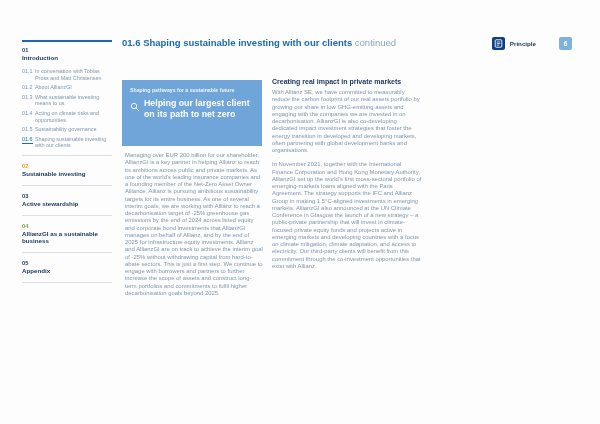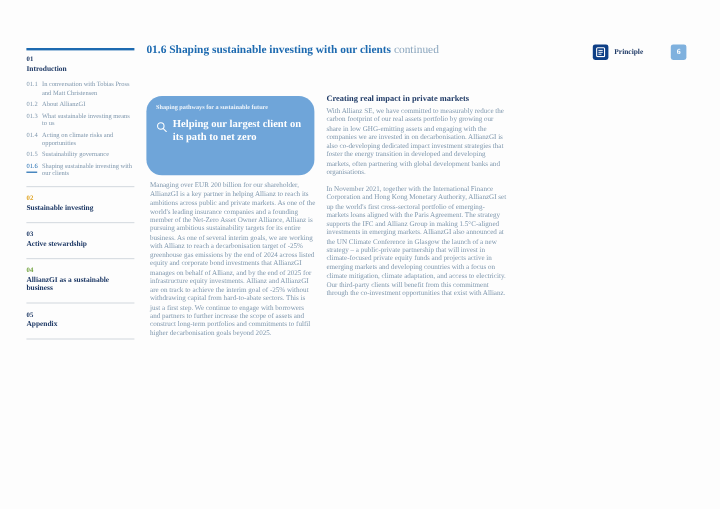--- a/index.html
+++ b/index.html
@@ -1,19 +1,19 @@
 <!DOCTYPE html>
 <html><head>
 <meta charset="utf-8">
 <style>
   * { margin:0; padding:0; box-sizing:border-box; }
   html,body { background:#fdfdfd; }
   .page {
     position:relative; width:600px; height:424px; background:#fdfdfd;
-    font-family:Liberation Serif, serif; overflow:hidden;
+    font-family:Liberation Sans, sans-serif; overflow:hidden;
   }
 
   
   .sidebar { position:absolute; left:22px; top:40px; width:90px; }
   .sidebar-toprule { height:2px; background:#1d6ab0; margin-bottom:4px; }
   .sec-num { font-size:5.6px; font-weight:bold; letter-spacing:.2px; }
   .sec-title { font-size:6.2px; font-weight:bold; color:#1f3a66; margin-top:1px; }
   .toc-list { margin-top:5px; }
   .toc-item { display:flex; font-size:5.4px; color:#7f97ad; line-height:6.6px; margin-bottom:3px; cursor:pointer; }
   .toc-item .toc-num { flex:0 0 13px; }
@@ -27,21 +27,21 @@
   .header-title b { font-weight:bold; }
   .header-title .cont { font-weight:normal; color:#8aa5bd; }
 
   .badges { position:absolute; right:28px; top:37px; display:flex; align-items:center; gap:5px; }
   .badge-ico { width:13px; height:13px; background:#0e3f86; border-radius:2px; display:flex; align-items:center; justify-content:center; }
   .badge-label { font-size:6.2px; font-weight:bold; color:#1f3a66; margin-right:18px; }
   .badge-page { width:13px; height:13px; background:#7fb1de; border-radius:2px; color:#fff; font-size:6.5px; font-weight:bold; display:flex; align-items:center; justify-content:center; }
 
   
   .callout { position:absolute; left:122px; top:80px; width:140px; height:66px;
-             background:#6fa5d9; border-radius:13px; padding:7px 8px; color:#fff; }
+             background:#6fa5d9; border-radius:0; padding:7px 8px; color:#fff; }
   .callout-eyebrow { font-size:5.2px; font-weight:bold; color:rgba(255,255,255,.88); margin-bottom:5px; }
   .callout-titlerow { display:flex; gap:4px; }
   .callout-title { font-size:8.8px; font-weight:bold; line-height:10.5px; }
 
   
   .col1 { position:absolute; left:125px; top:152px; width:138px;
           font-size:5.9px; line-height:7.25px; color:#7f97ad; }
   .col2 { position:absolute; left:272px; top:78px; width:150px; }
   .col2 h3 { font-size:7px; font-weight:bold; color:#1f3a66; margin-bottom:4px; }
   .col2 p { font-size:5.9px; line-height:7.25px; color:#7f97ad; margin-bottom:7px; }

